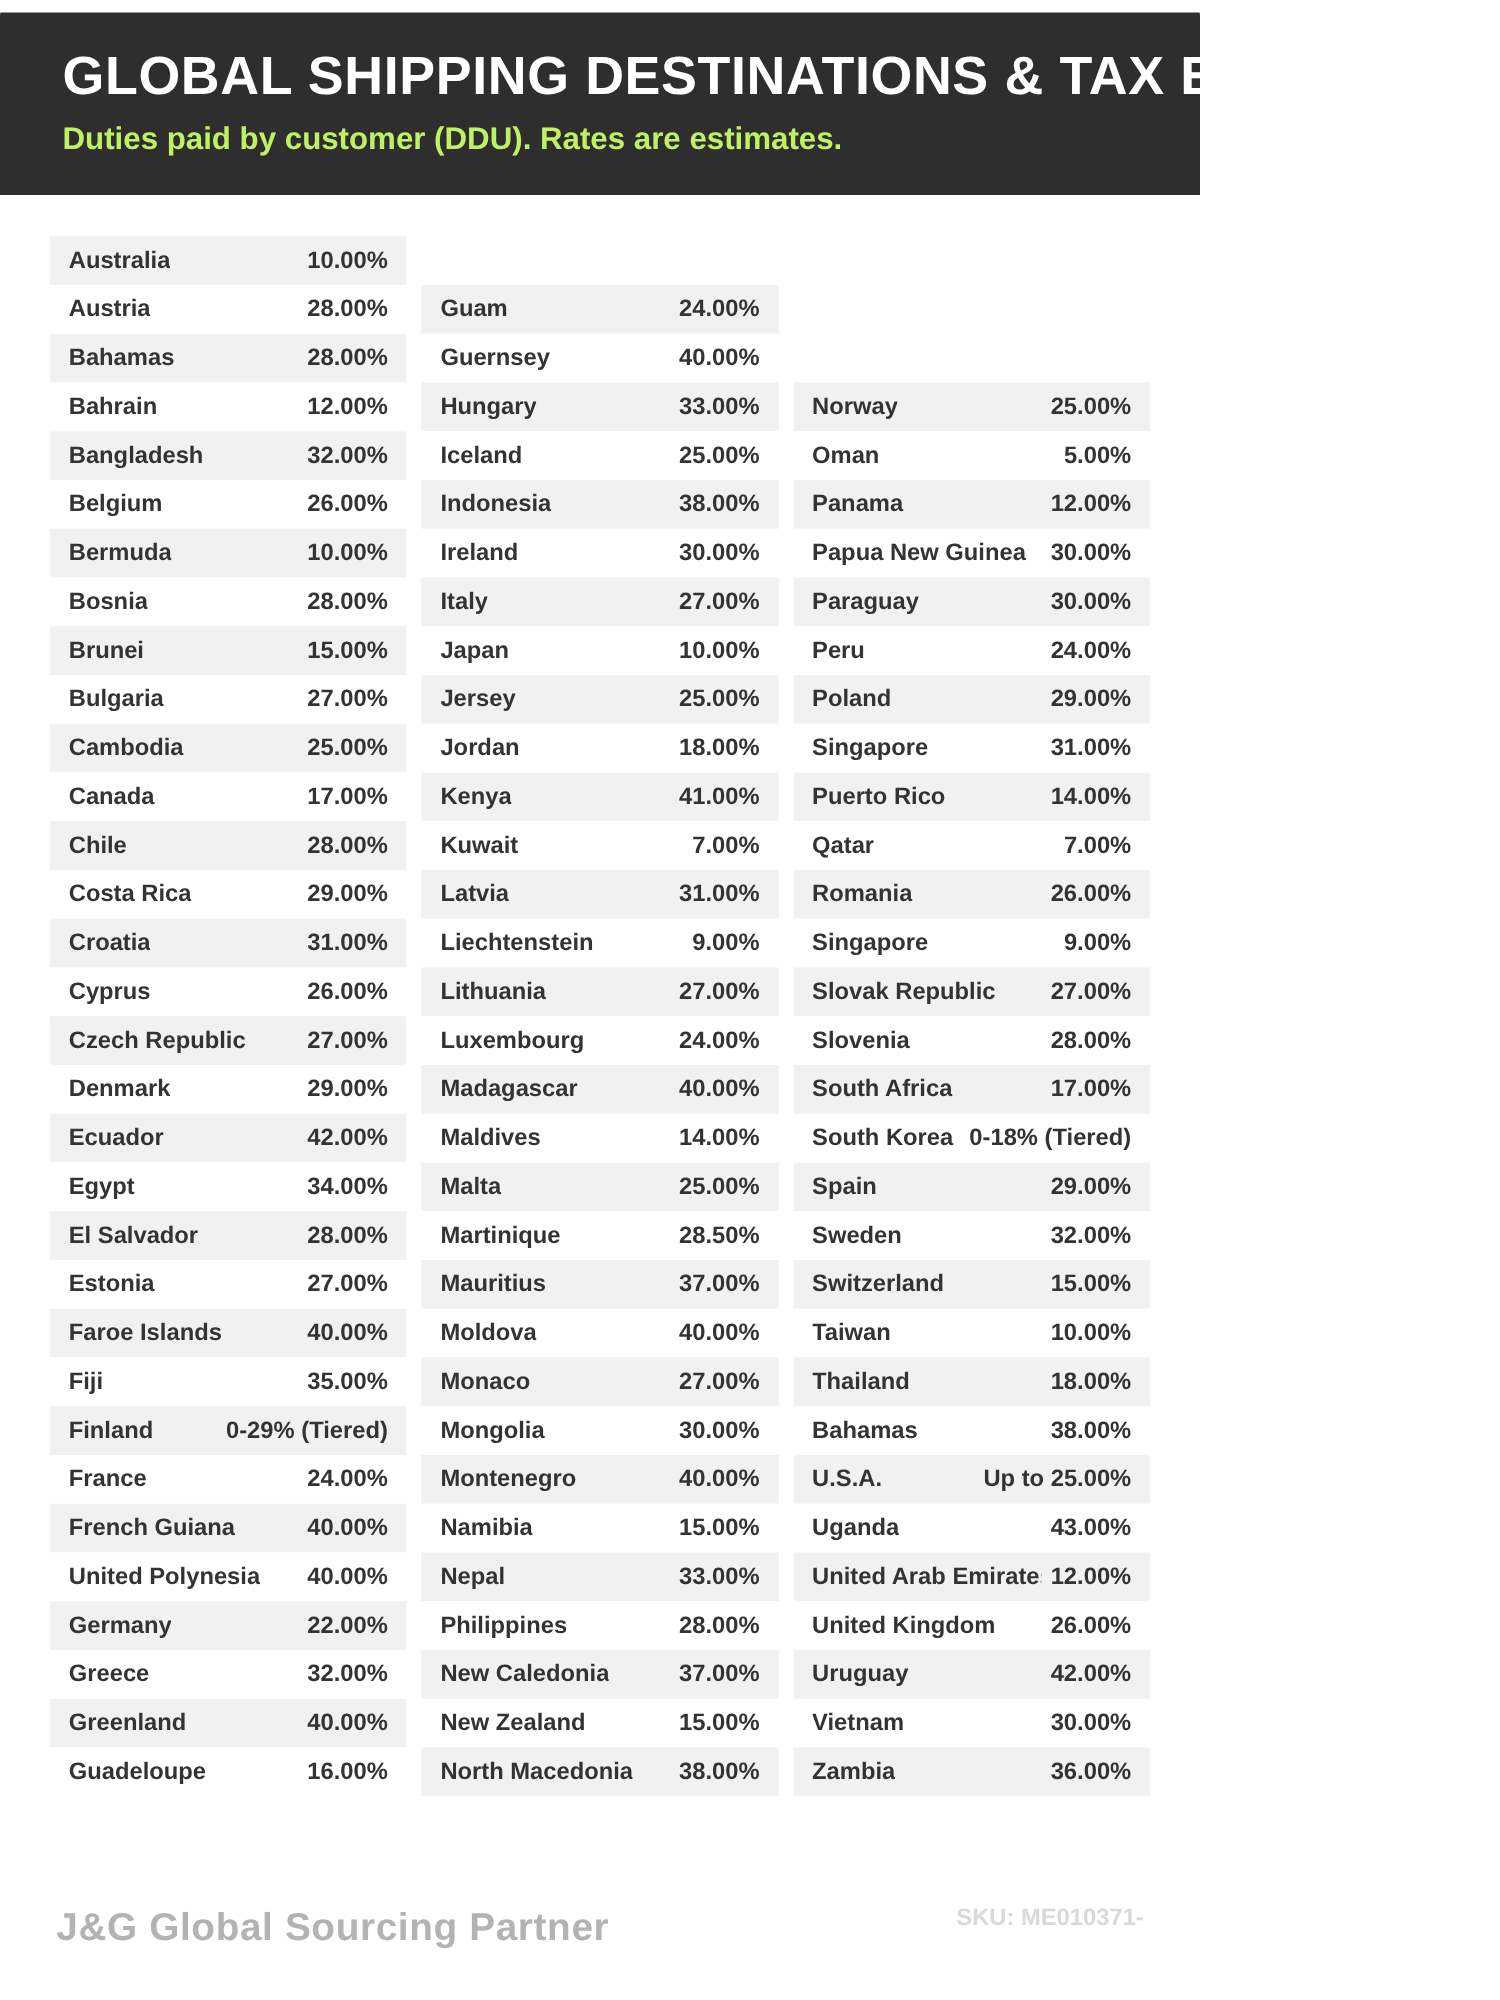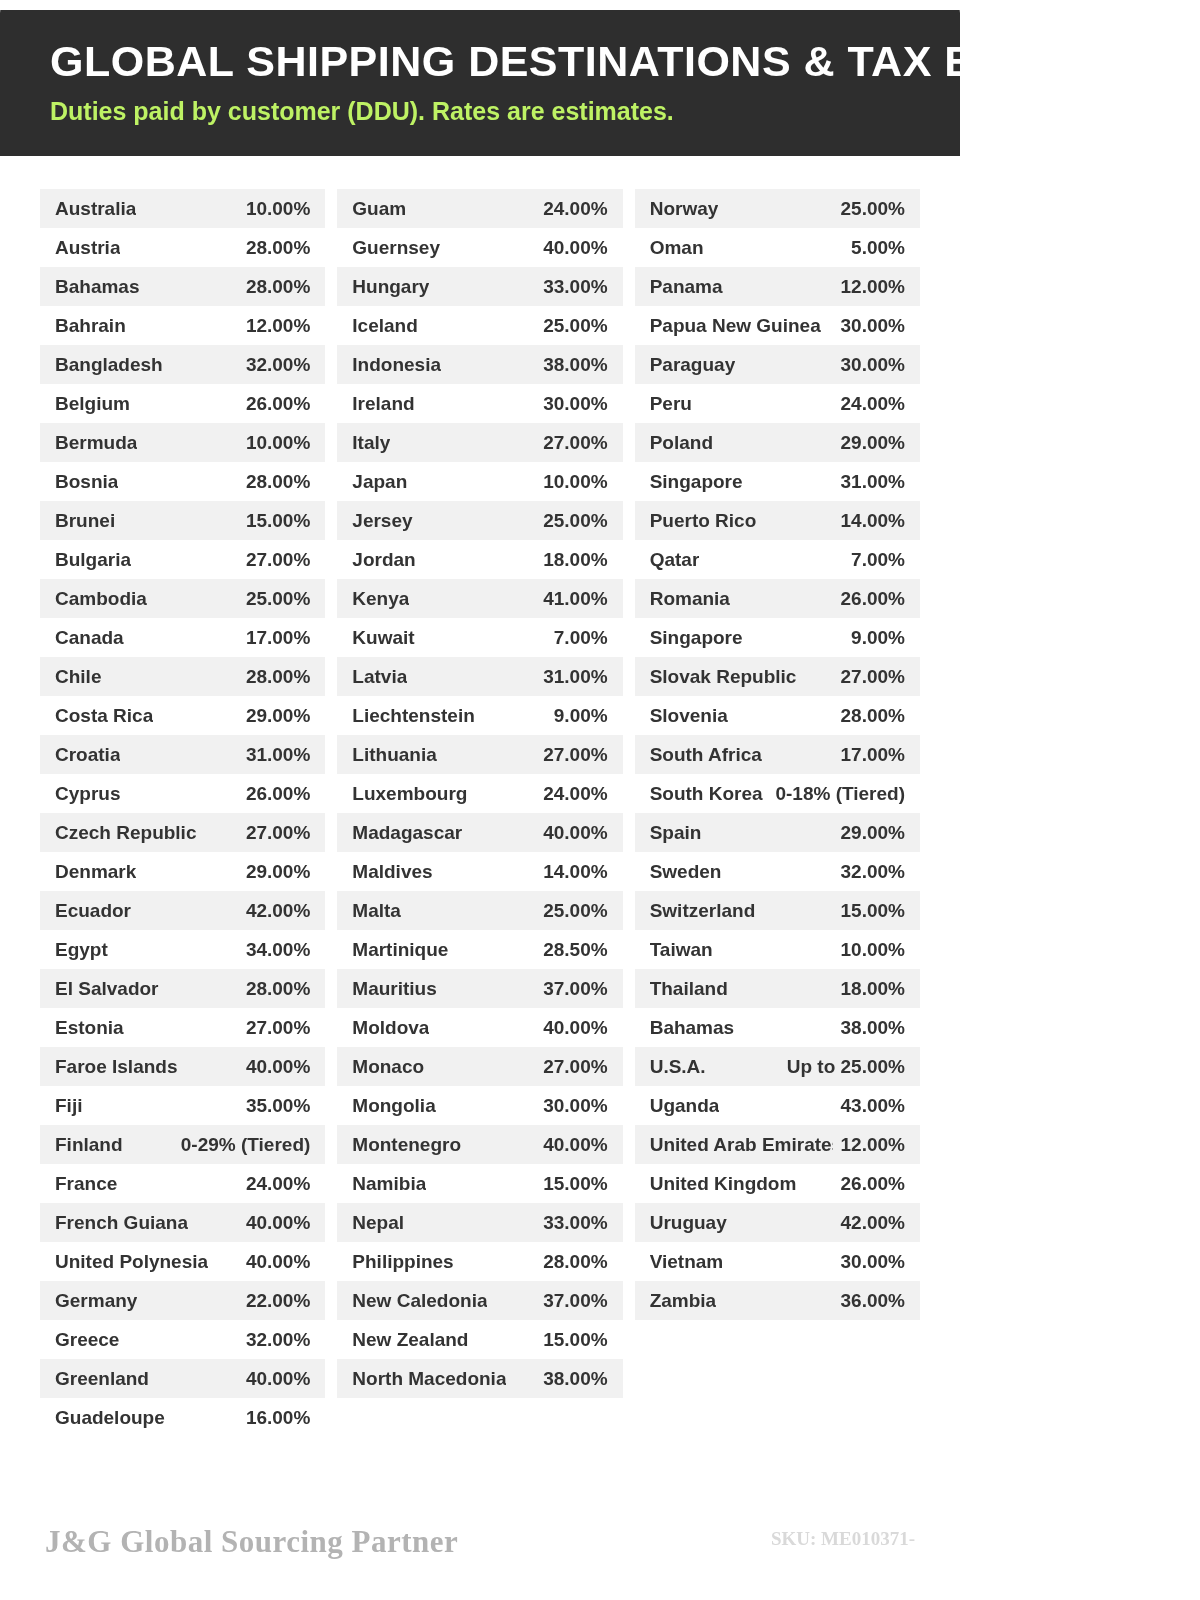--- a/index.html
+++ b/index.html
@@ -41,21 +41,21 @@
     font-weight: bold;
     color: #bef264;
   }
 
   
   .table-wrap {
     margin-top: 33px;
     padding: 0 40px;
     display: flex;
     gap: 12px;
-    align-items: flex-start;
+    align-items: flex-end;
   }
   .col {
     flex: 1 1 0;
     min-width: 0;
   }
   .row {
     display: flex;
     justify-content: space-between;
     align-items: center;
     height: 39px;
@@ -79,22 +79,21 @@
     white-space: nowrap;
     margin-left: 8px;
   }
 
   
   .footer {
     margin-top: auto;
     padding: 0 45px 40px 45px;
     display: flex;
     justify-content: space-between;
-    align-items: center;
-    font-family: Liberation Serif, serif;
+    align-items: flex-start;
   }
   .brand {
     font-size: 31px;
     font-weight: bold;
     color: #b3b3b3;
     letter-spacing: 0.5px;
   }
   .sku {
     font-size: 19px;
     font-weight: bold;

